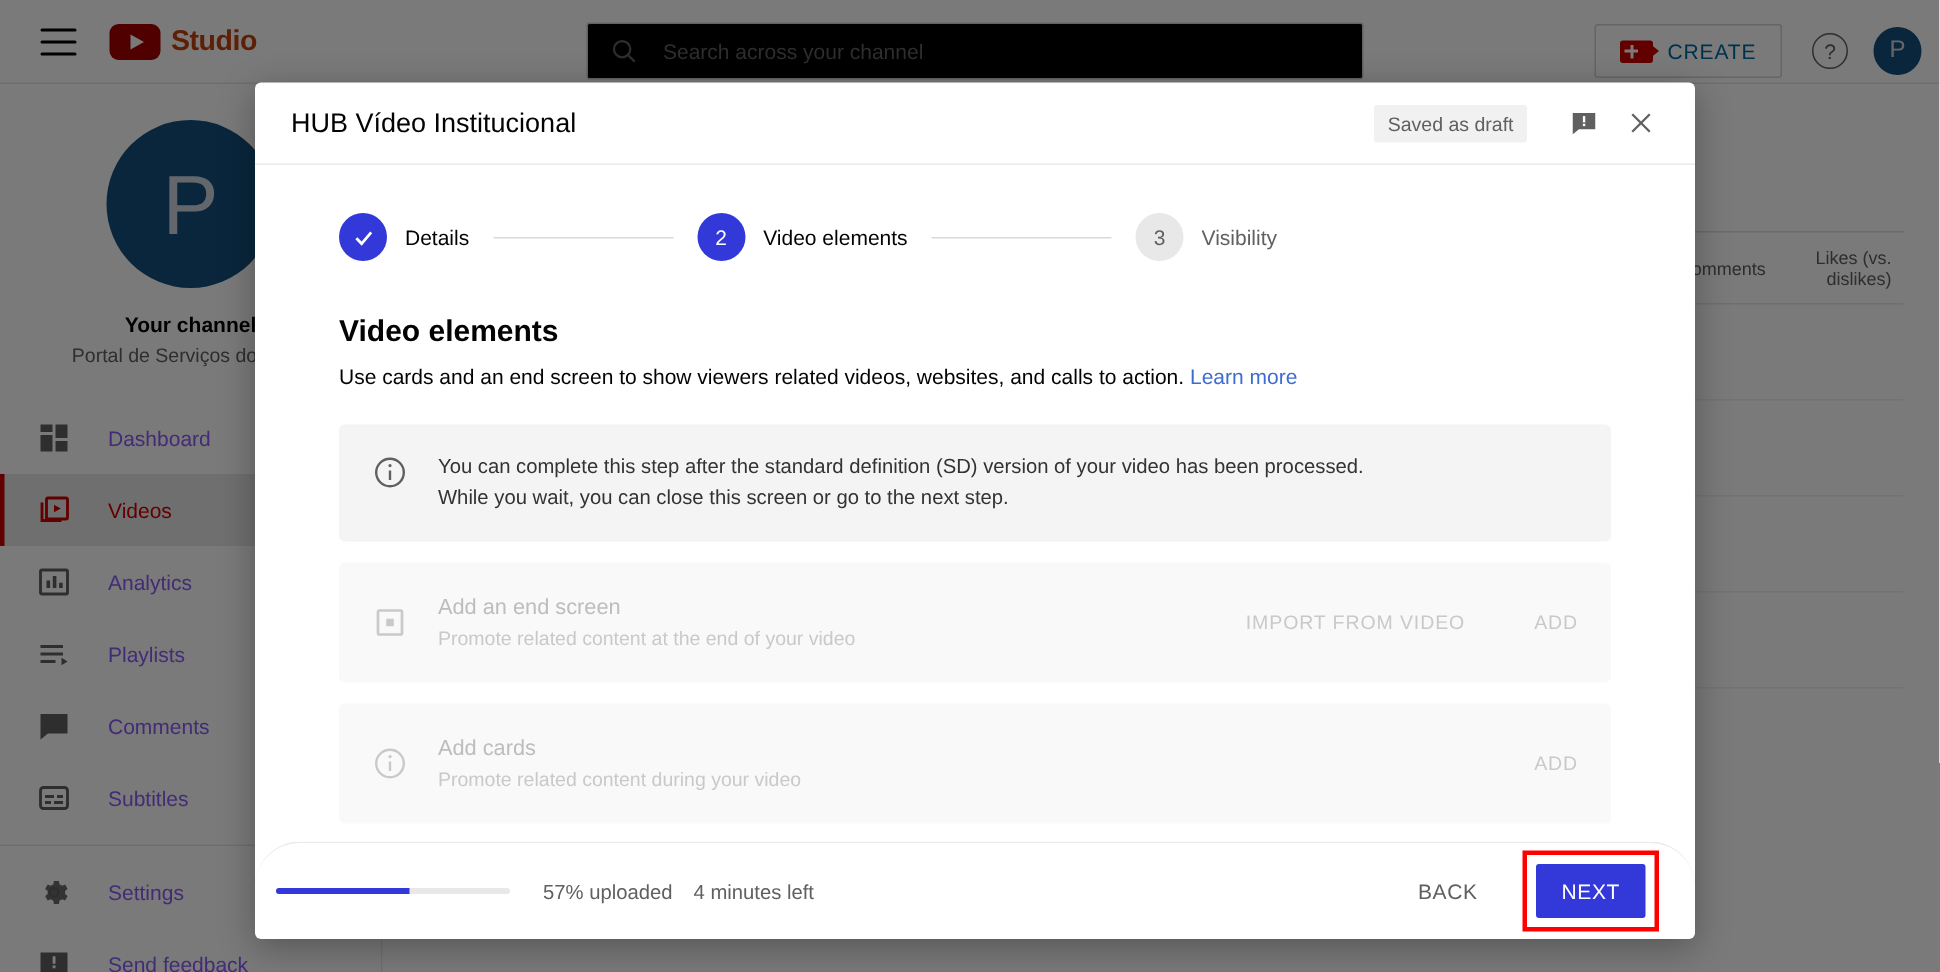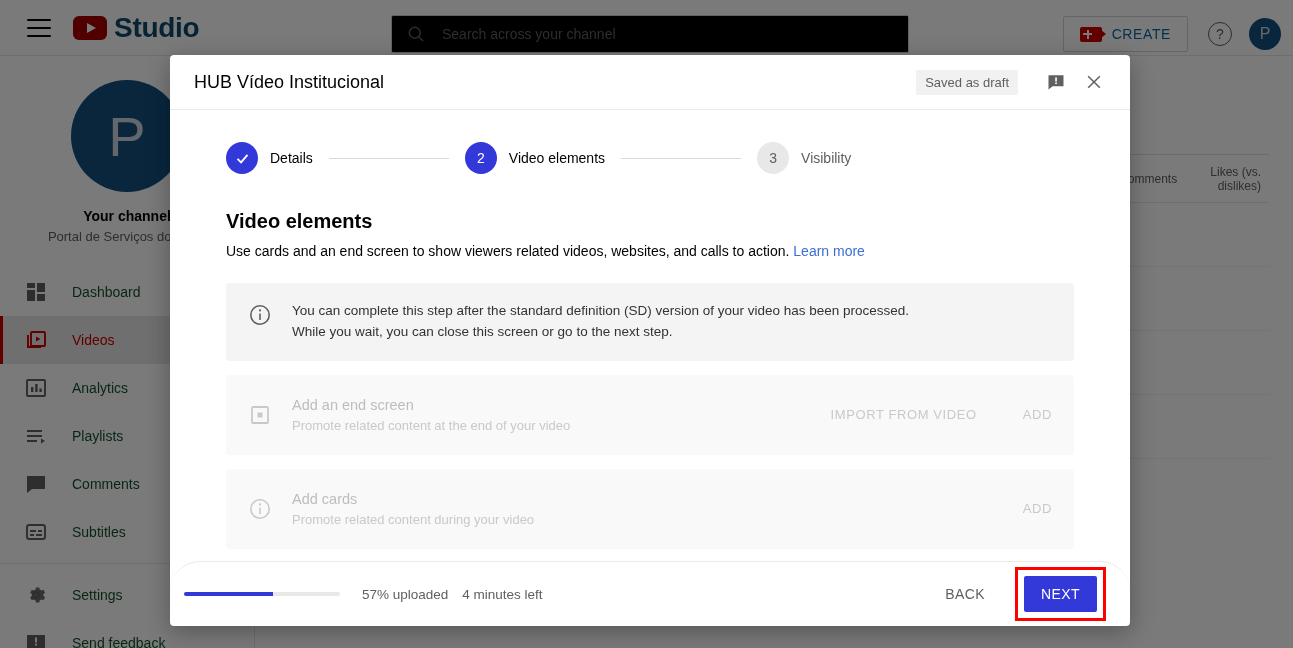--- a/index.html
+++ b/index.html
@@ -34,21 +34,21 @@
     width: 34px; height: 24px; background: #a00; border-radius: 6px;
     display: flex; align-items: center; justify-content: center;
   }
   .yt-logo .tri {
     width: 0; height: 0;
     border-left: 9px solid #fff;
     border-top: 5.5px solid transparent;
     border-bottom: 5.5px solid transparent;
     margin-left: 2px;
   }
-  .studio-word { font-size: 28px; font-weight: 700; letter-spacing: -0.3px; color: #0c4a6e; }
+  .studio-word { font-size: 19px; font-weight: 700; letter-spacing: -0.3px; color: #c2410c; }
 
   .search-box {
     position: absolute; left: 391px; top: 15px;
     width: 518px; height: 38px;
     border: 1px solid #cccccc; border-radius: 2px;
     display: flex; align-items: center; padding: 16px 14px;
     background: #000000;
   }
   .search-box .ph { font-size: 14px; color: #606060; margin-left: 16px; }
 
@@ -101,21 +101,21 @@
     font-size: 56px; font-weight: 400;
   }
   .channel-title { margin-top: 16px; font-size: 14px; font-weight: 700; color: #030303; }
   .channel-sub { margin-top: 5px; font-size: 13px; color: #606060; }
 
   .nav { margin-top: 14px; }
   .nav-item {
     position: relative; height: 48px; display: flex; align-items: center;
     padding-left: 24px; gap: 24px; cursor: pointer;
   }
-  .nav-item .nav-label { font-size: 14px; color: #14532d; }
+  .nav-item .nav-label { font-size: 14px; color: #8b5cf6; }
   .nav-item.active { background: #e8e8e8; }
   .nav-item.active .nav-label { color: #c00; font-weight: 500; }
   .nav-item.active::before {
     content: ""; position: absolute; left: 0; top: 0; bottom: 0; width: 3px; background: #c00;
   }
   .nav-icon { width: 24px; height: 24px; position: relative; flex: none; color: #606060; }
   .nav-item.active .nav-icon { color: #c00; }
   .nav-sep { height: 1px; background: #e5e5e5; margin: 7px 0; }
 
   

